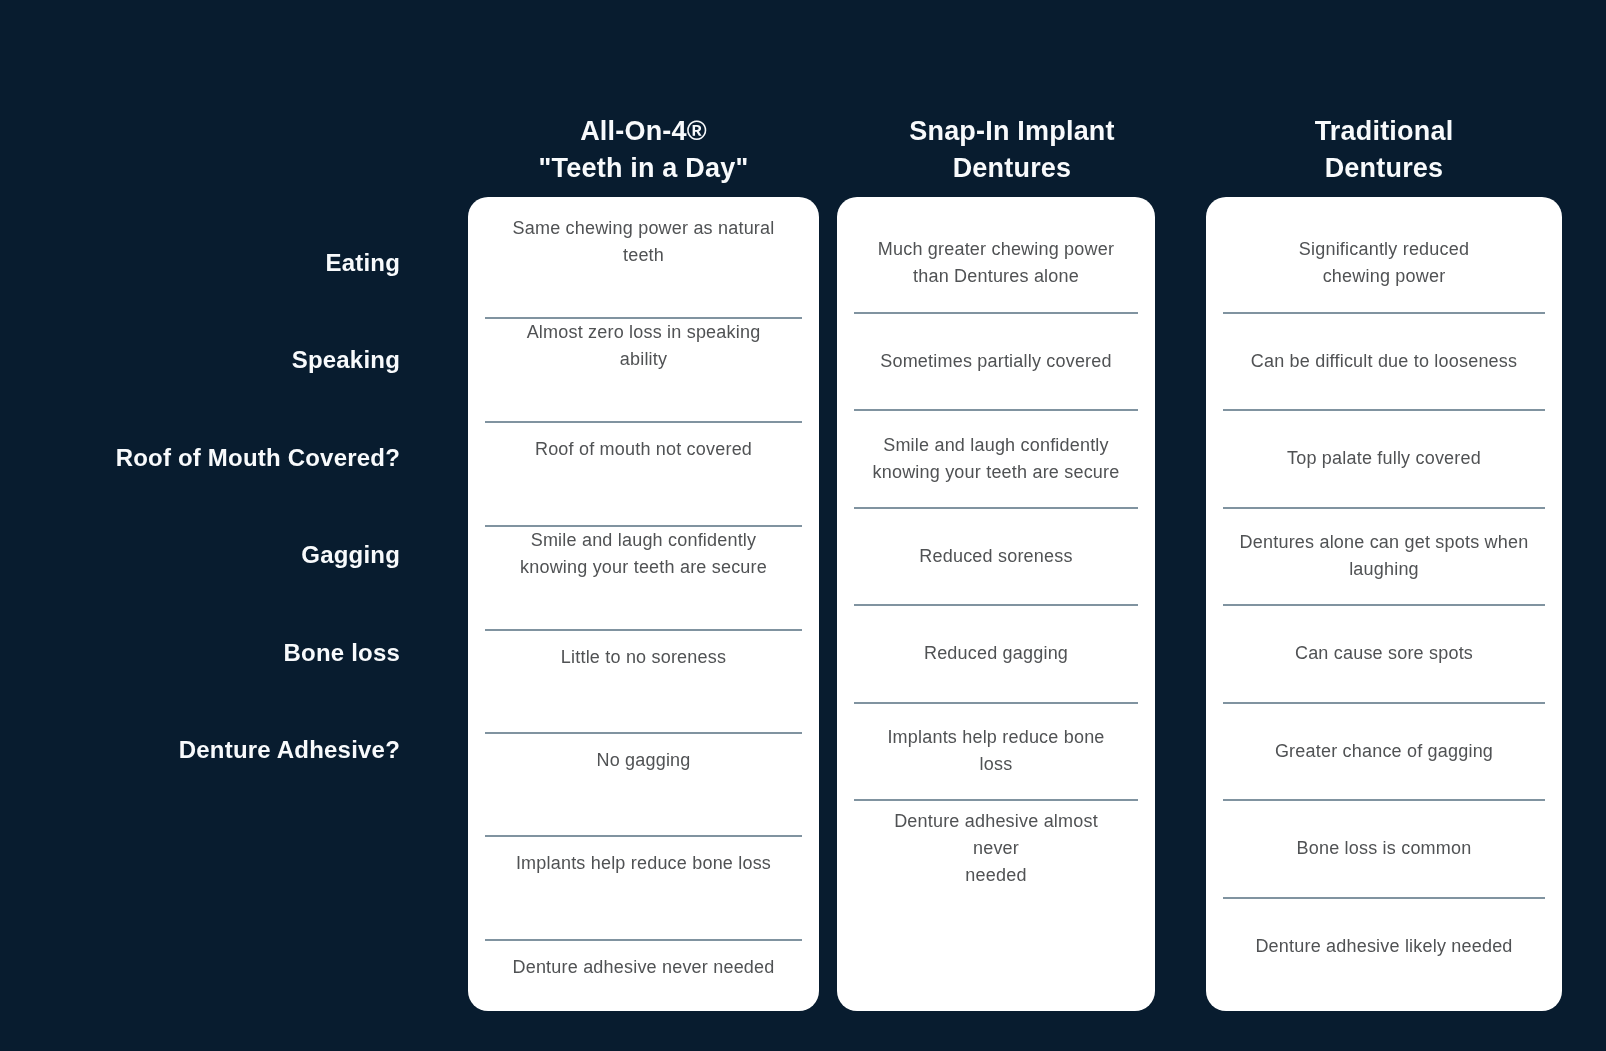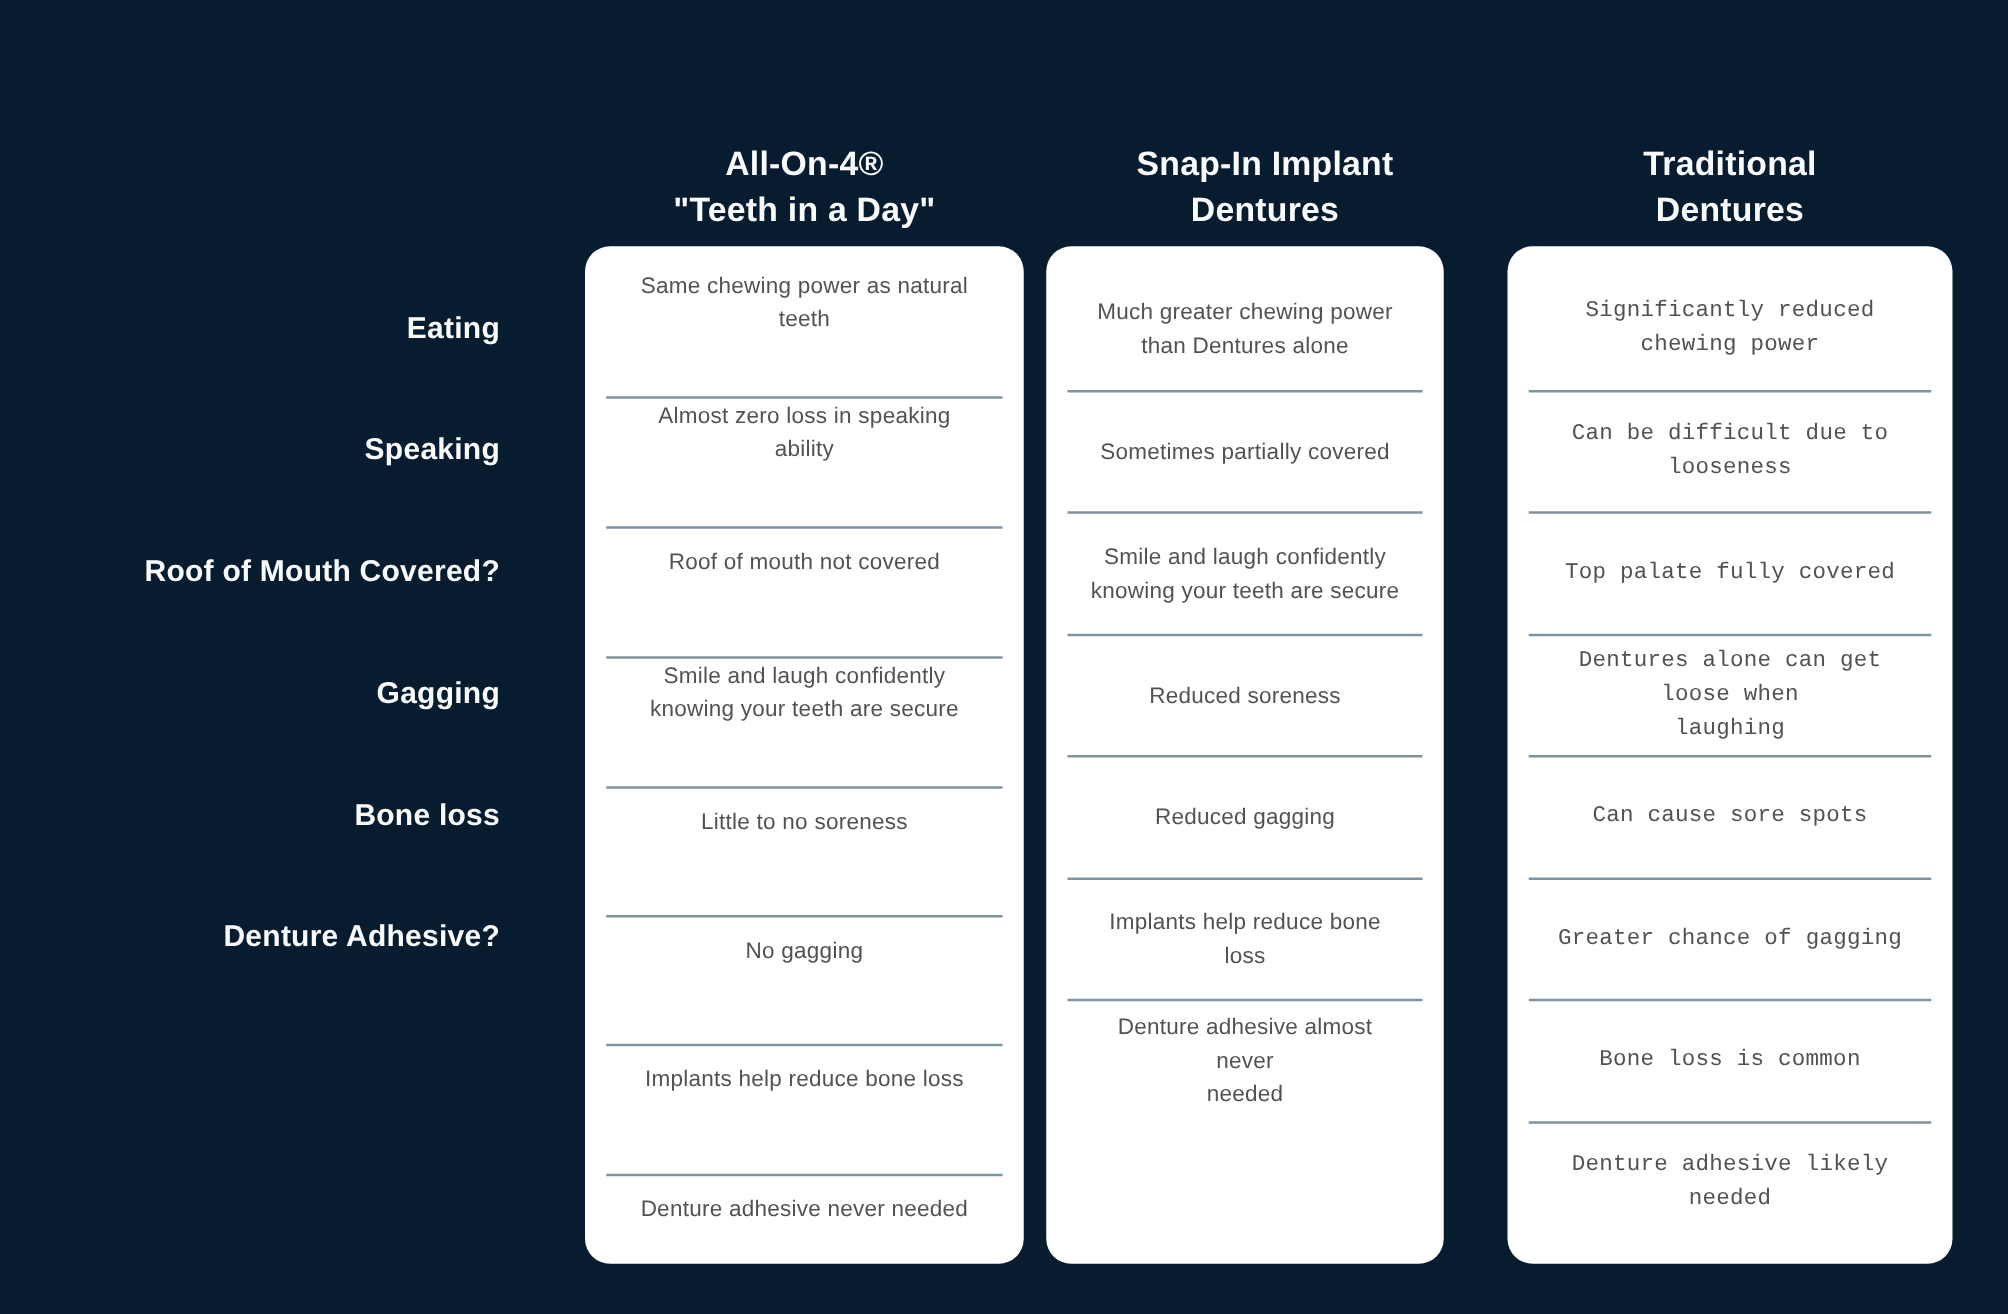--- a/index.html
+++ b/index.html
@@ -68,21 +68,21 @@
     top: 163px;
     height: 814px;
     background: var(--card-bg);
     border-radius: 20px;
     display: grid;
     grid-template-rows: repeat(8, 1fr);
     overflow: hidden;
   }
   .card.c0{ left: 434px; width: 351px; gap: 48px; }
   .card.c1{ left: 803px; width: 318px; }
-  .card.c2{ left: 1172px; width: 356px; font-family: Liberation Mono, monospace; }
+  .card.c2{ left: 1172px; width: 356px; }
 
   .cell{
     display: flex;
     align-items: center;
     justify-content: center;
     text-align: center;
     padding: 0 16px;
     color: var(--cell-text);
     font-size: 18px;
     line-height: 27px;
@@ -138,21 +138,21 @@
     <div class="cell">Implants help reduce bone loss</div>
     <div class="cell">Denture adhesive almost never
 needed</div>
   </div>
 
   <div class="card c2">
     <div class="cell">Significantly reduced
 chewing power</div>
     <div class="cell">Can be difficult due to looseness</div>
     <div class="cell">Top palate fully covered</div>
-    <div class="cell">Dentures alone can get loose when
+    <div class="cell">Dentures alone can get spots when
 laughing</div>
     <div class="cell">Can cause sore spots</div>
     <div class="cell">Greater chance of gagging</div>
     <div class="cell">Bone loss is common</div>
     <div class="cell">Denture adhesive likely needed</div>
   </div>
 
 </div>
 
 </body></html>

